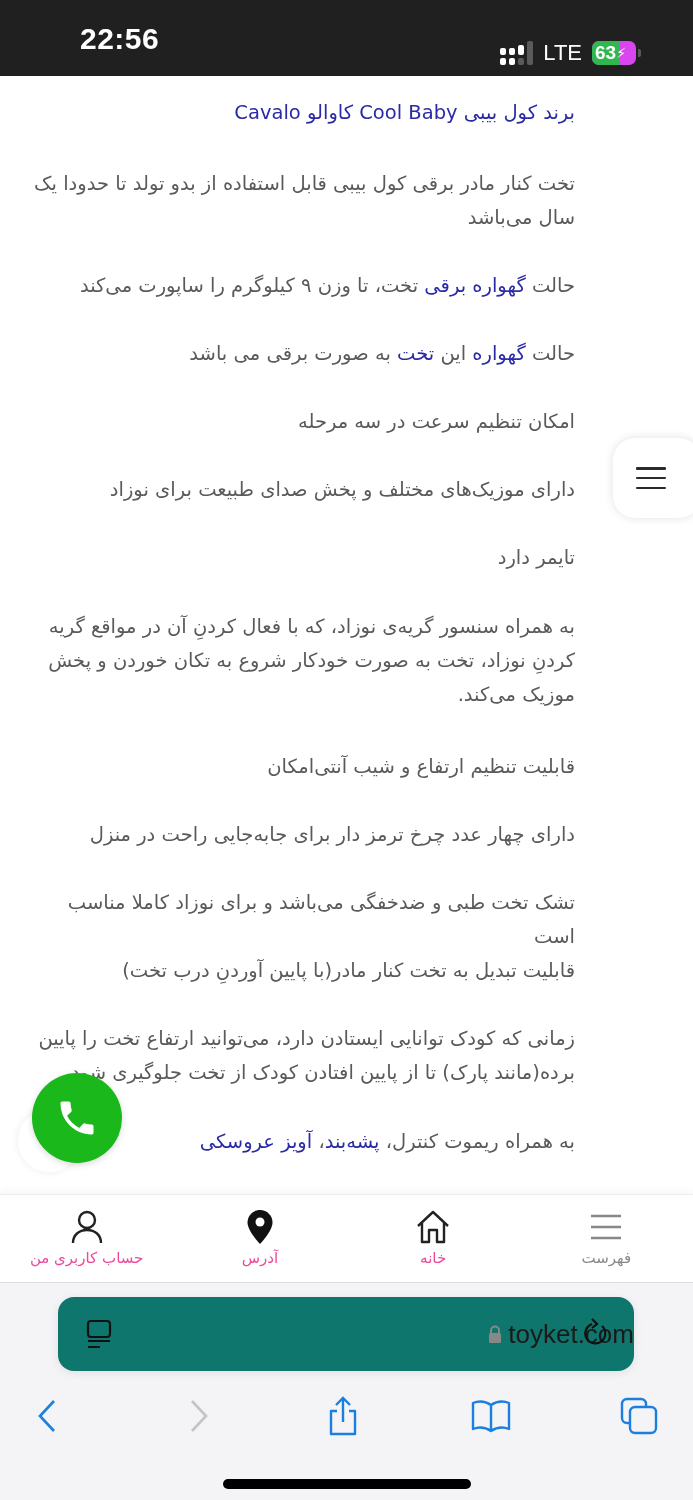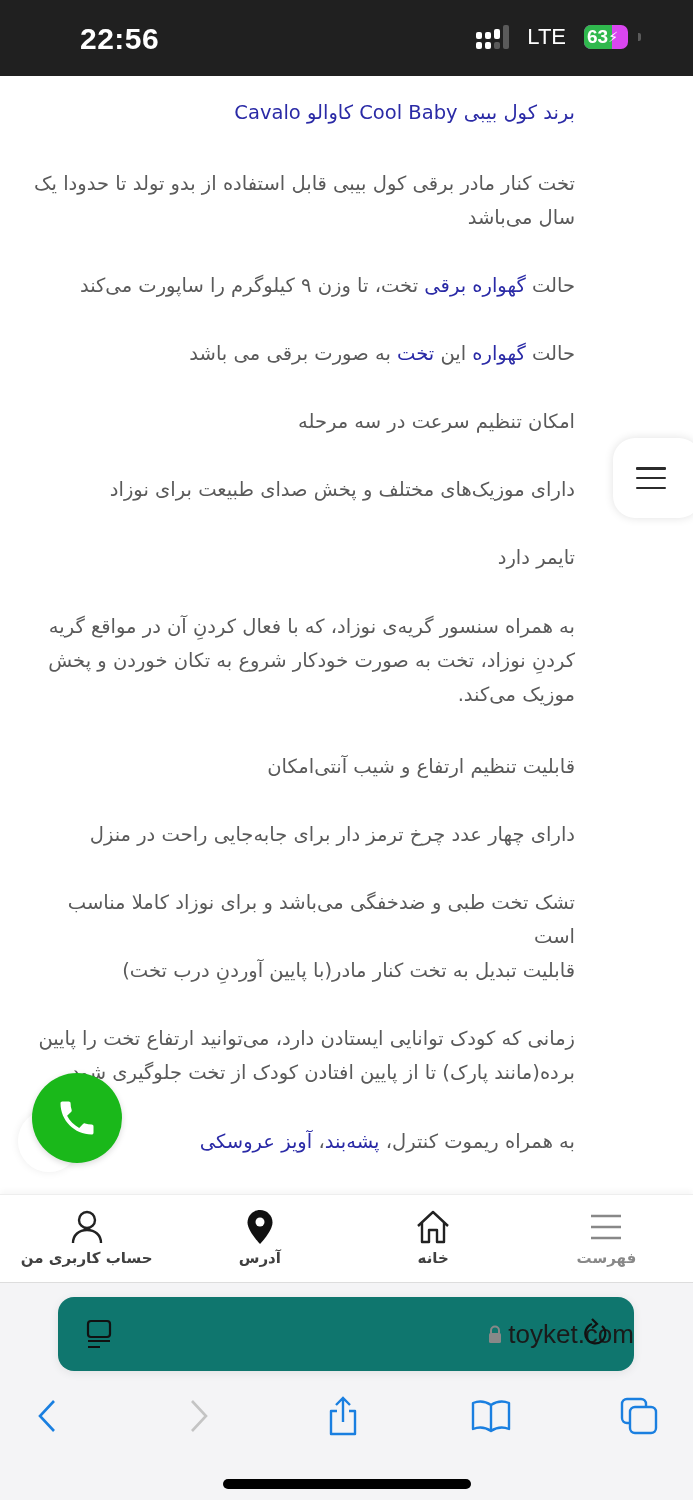--- a/index.html
+++ b/index.html
@@ -1,21 +1,21 @@
 <!DOCTYPE html>
 <html><head>
   <meta charset="utf-8">
   <style>
     * { box-sizing: border-box; margin: 0; padding: 0; }
     html, body { width: 693px; height: 1500px; overflow: hidden; background: #fff; }
     body { position: relative; font-family: "DejaVu Sans", sans-serif; }
 
     .status-bar { position: absolute; top: 0; left: 0; width: 693px; height: 76px; background: #202020; color: #fff; }
     .status-time { position: absolute; left: 80px; top: 22px; font-family: "Liberation Sans", sans-serif; font-size: 30px; font-weight: 600; letter-spacing: 0.5px; }
-    .status-right { position: absolute; right: 52px; top: 24px; display: flex; align-items: center; gap: 18px; }
+    .status-right { position: absolute; right: 52px; top: 40px; display: flex; align-items: center; gap: 10px; }
     .signal { display: flex; align-items: flex-end; gap: 3px; height: 24px; }
     .signal .col { display: flex; flex-direction: column; gap: 3px; }
     .signal .dot { width: 6px; height: 7px; background: #fff; border-radius: 2px; }
     .signal .dot.off { background: #5a5a5a; }
     .lte { font-family: "Liberation Sans", sans-serif; font-size: 22px; font-weight: 500; }
     .battery { position: relative; width: 44px; height: 24px; border-radius: 7px; background: #d946ef; overflow: hidden; display: flex; align-items: center; }
     .battery .fill { position: absolute; left: 0; top: 0; bottom: 0; width: 63%; background: #2fb84d; }
     .battery .txt { position: relative; font-family: "Liberation Sans", sans-serif; font-weight: 700; font-size: 19px; color: #fff; padding-left: 3px; }
     .battery .bolt { position: relative; font-size: 14px; color: #fff; margin-left: 0px; }
     .battery-tip { width: 3px; height: 8px; background: #5a5a5a; border-radius: 0 2px 2px 0; margin-left: -8px; }
@@ -27,22 +27,22 @@
     .float-menu { position: absolute; right: -8px; top: 438px; width: 88px; height: 80px; background: #fff; border-radius: 22px; box-shadow: 0 0 10px rgba(0,0,0,0.12); display: flex; align-items: center; justify-content: center; padding-right: 12px; }
     .float-menu .bars { width: 30px; height: 22px; display: flex; flex-direction: column; justify-content: space-between; }
     .float-menu .bars span { display: block; height: 2.5px; background: #2b2b2b; border-radius: 1px; }
 
     .call-ghost { position: absolute; left: 18px; top: 1110px; width: 62px; height: 62px; border-radius: 50%; background: rgba(255,255,255,0.6); box-shadow: 0 0 8px rgba(0,0,0,0.08); }
     .call-btn { position: absolute; left: 32px; top: 1073px; width: 90px; height: 90px; border-radius: 50%; background: #1ab81a; display: flex; align-items: center; justify-content: center; box-shadow: 0 2px 6px rgba(0,0,0,0.15); }
 
     .bottom-nav { position: absolute; top: 1194px; left: 0; width: 693px; height: 88px; background: #fff; border-top: 1px solid #eee; box-shadow: 0 -3px 6px rgba(0,0,0,0.04); display: flex; direction: ltr; }
     .nav-item { flex: 1; display: flex; flex-direction: column; align-items: center; padding-top: 12px; }
     .nav-item .icon { height: 40px; display: flex; align-items: center; justify-content: center; }
-    .nav-item .lbl { font-family: "DejaVu Sans", sans-serif; font-size: 15px; font-weight: 700; color: #404040; margin-top: 2px; direction: rtl; }
-    .nav-item .lbl.muted { color: #888; font-weight: 700; text-align: right; }
+    .nav-item .lbl { font-family: "DejaVu Sans", sans-serif; font-size: 15px; font-weight: 400; color: #ec4899; margin-top: 2px; direction: rtl; }
+    .nav-item .lbl.muted { color: #888; font-weight: 400; text-align: right; }
 
     .safari { position: absolute; top: 1282px; left: 0; width: 693px; height: 218px; background: #f4f4f6; border-top: 1px solid #ddd; }
     .url-bar { position: absolute; left: 58px; top: 14px; width: 576px; height: 74px; background: #0f766e; border-radius: 16px; box-shadow: 0 2px 10px rgba(0,0,0,0.08); display: flex; align-items: center; justify-content: flex-end; }
     .url-bar .reader { position: absolute; left: 28px; top: 22px; }
     .url-bar .reload { position: absolute; right: 24px; top: 20px; }
     .url-text { font-family: "Liberation Sans", sans-serif; font-size: 26px; color: #1a1a1a; display: flex; align-items: center; gap: 6px; }
     .toolbar { position: absolute; top: 108px; left: 0; width: 693px; height: 60px; }
     .tb-btn { position: absolute; top: 0; width: 50px; height: 50px; display: flex; align-items: center; justify-content: center; }
     .home-indicator { position: absolute; left: 223px; top: 196px; width: 248px; height: 10px; background: #000; border-radius: 5px; }
   </style>

